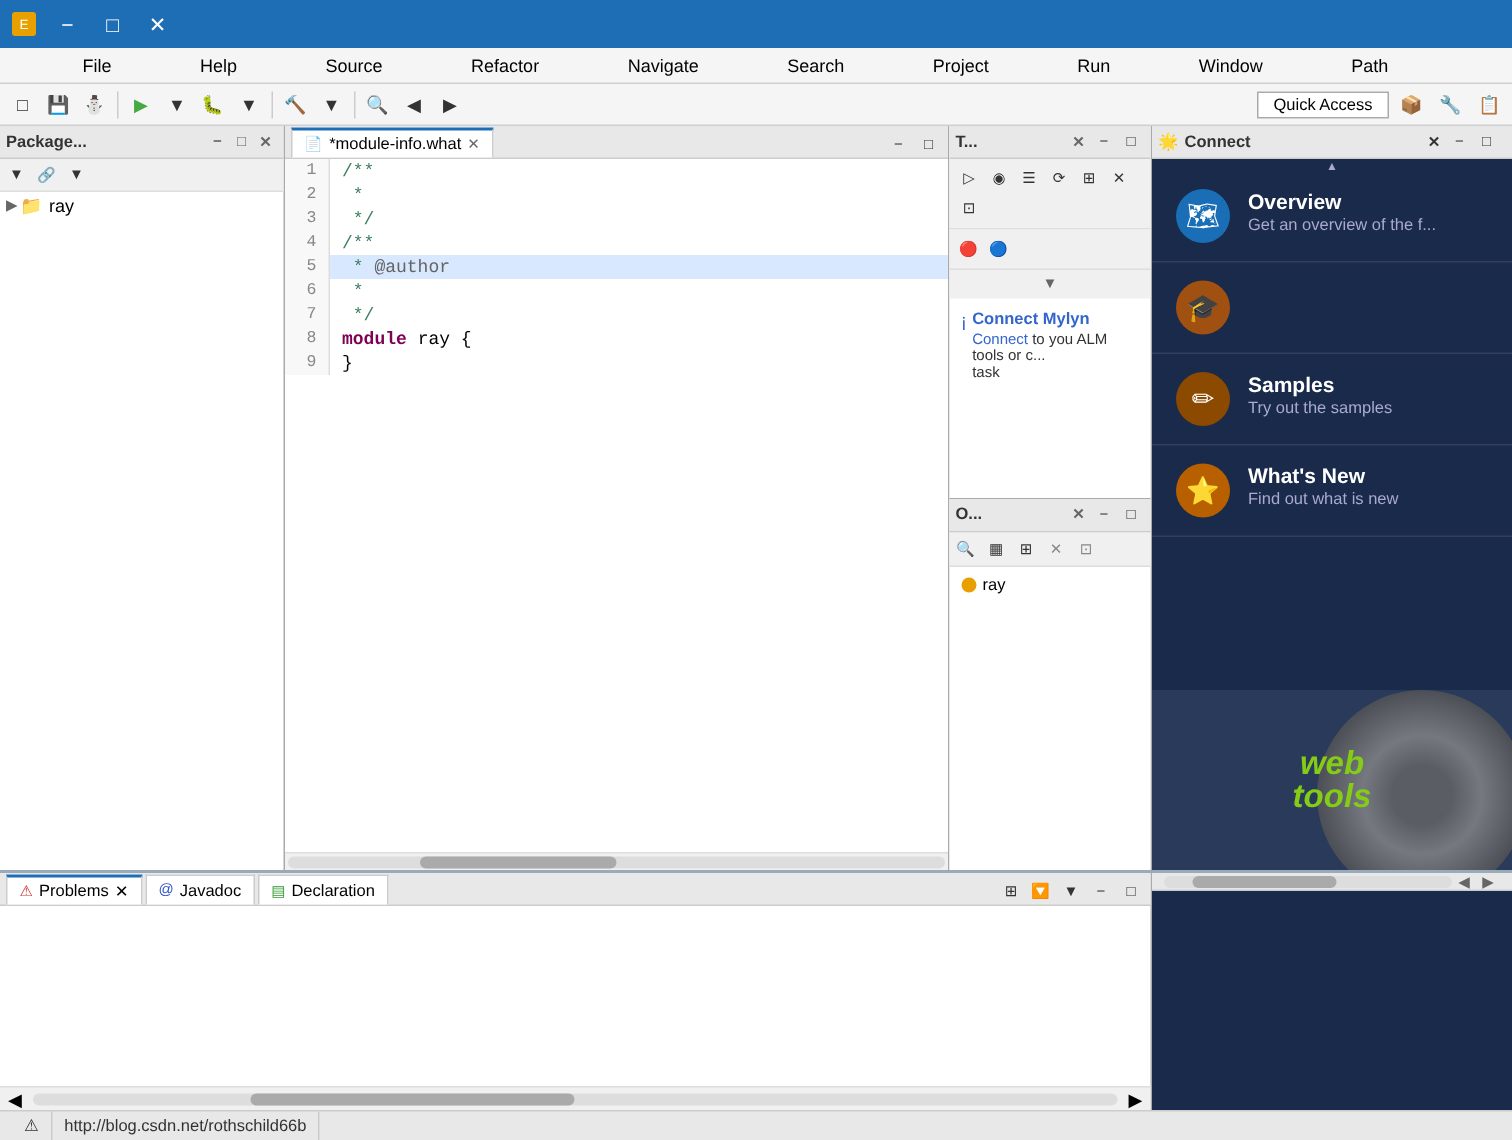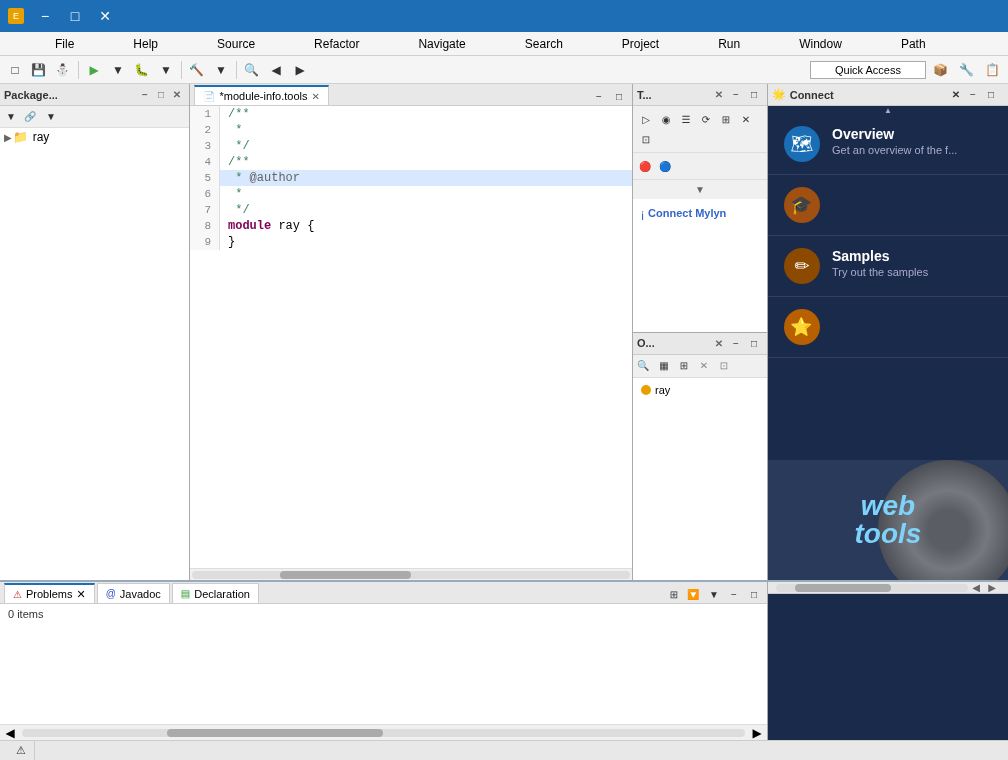--- a/index.html
+++ b/index.html
@@ -54,21 +54,21 @@
       cursor: pointer;
       display: flex; align-items: center; justify-content: center;
       font-size: 12px;
       color: #333;
     }
     .toolbar-sep { width: 1px; height: 18px; background: #ccc; margin: 0 2px; }
     .toolbar-right { margin-left: auto; display: flex; align-items: center; gap: 4px; }
     .quick-access-btn {
       background: white;
       border: 1px solid #aaa;
-      padding: 2px 24px;
+      padding: 2px 10px;
       font-size: 11px;
       cursor: pointer;
       color: #000;
     }
 
     
     .panel-package {
       width: 190px;
       border-right: 1px solid #aaa;
       background: white;
@@ -358,21 +358,21 @@
           <span class="icon folder-icon">📁</span>
           <span>ray</span>
         </div>
       </div>
     </div>
 
     <div class="panel-editor" style="width: 410px; min-width: 0;">
       <div class="editor-tab-bar">
         <div class="editor-tab active">
           <span style="color:#e8a000; font-size:10px;">📄</span>
-          <span>*module-info.tools</span>
+          <span>*module-info.what</span>
           <span class="close">✕</span>
         </div>
         <div class="tab-spacer"></div>
         <button class="small-btn">−</button>
         <button class="small-btn">□</button>
       </div>
       <div class="editor-area">
         <div class="code-line">
           <span class="line-num">1</span>
           <span class="line-content code-comment">/**</span>
@@ -440,20 +440,23 @@
           <button class="small-btn">🔵</button>
         </div>
         <div style="padding:4px; background:#f0f0f0; display:flex; align-items:center; justify-content:center;">
           <span style="font-size:10px; color:#666;">▼</span>
         </div>
         <div style="flex:1; overflow:auto; padding:8px;">
           <div style="display:flex; align-items:flex-start; gap:4px; margin-bottom:4px;">
             <span style="color:#3366cc; font-size:12px;">ℹ</span>
             <div>
               <div style="font-weight:bold; font-size:11px; color:#3366cc;">Connect Mylyn</div>
+              <div style="font-size:10px; color:#333; margin-top:2px;">
+                <span style="color:#3366cc; cursor:pointer;">Connect</span> to you ALM tools or c...<br>task
+              </div>
             </div>
           </div>
         </div>
       </div>
 
       <div style="flex:1; background:white; display:flex; flex-direction:column;">
         <div class="panel-header">
           <span class="panel-header-title">O...</span>
           <span class="panel-header-btn">✕</span>
           <button class="small-btn">−</button>
@@ -504,28 +507,32 @@
           <div class="welcome-item">
             <div class="welcome-icon icon-samples">✏</div>
             <div class="welcome-text">
               <div class="welcome-title">Samples</div>
               <div class="welcome-desc">Try out the samples</div>
             </div>
           </div>
 
           <div class="welcome-item">
             <div class="welcome-icon icon-whats-new">⭐</div>
+            <div class="welcome-text">
+              <div class="welcome-title">What's New</div>
+              <div class="welcome-desc">Find out what is new</div>
+            </div>
           </div>
 
         </div>
 
         <div class="welcome-footer">
           <div class="gear-decoration"></div>
           <div style="z-index:1; text-align:center;">
-            <div style="font-size:28px; font-weight:900; color:#7dd3fc; font-style:italic; line-height:1;">web<br>tools</div>
+            <div style="font-size:22px; font-weight:900; color:#84cc16; font-style:italic; line-height:1;">web<br>tools</div>
           </div>
         </div>
       </div>
     </div>
 
   </div>
 
   <div class="bottom-layout">
 
     <div class="bottom-main">
@@ -544,21 +551,20 @@
           <span>Declaration</span>
         </div>
         <div style="flex:1;"></div>
         <button class="small-btn">⊞</button>
         <button class="small-btn">🔽</button>
         <button class="small-btn">▼</button>
         <button class="small-btn">−</button>
         <button class="small-btn">□</button>
       </div>
 
-      <div class="problems-count">0 items</div>
 
 
       <div style="flex:1;"></div>
 
       <div class="scrollbar-h" style="height:16px;">
         <div style="width:20px; display:flex; align-items:center; justify-content:center; cursor:pointer;">◀</div>
         <div class="scrollbar-track">
           <div class="scrollbar-thumb"></div>
         </div>
         <div style="width:20px; display:flex; align-items:center; justify-content:center; cursor:pointer;">▶</div>
@@ -576,13 +582,16 @@
     </div>
 
   </div>
 
 </div>
 
 <div class="status-bar">
   <div class="status-item">
     <span>⚠</span>
   </div>
+  <div class="status-item">
+    <span>http://blog.csdn.net/rothschild66b</span>
+  </div>
 </div>
 
 </body></html>

